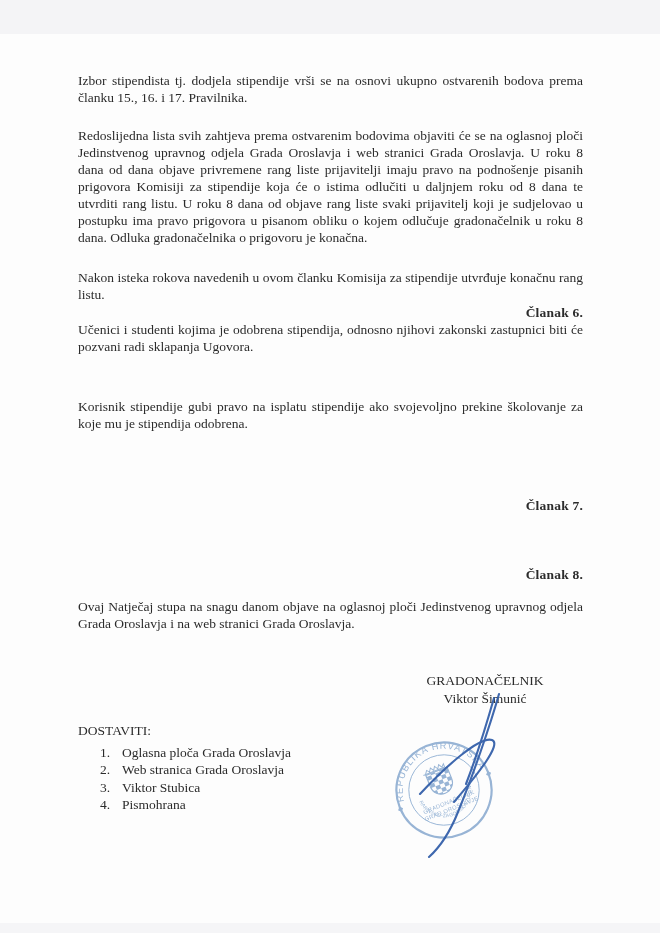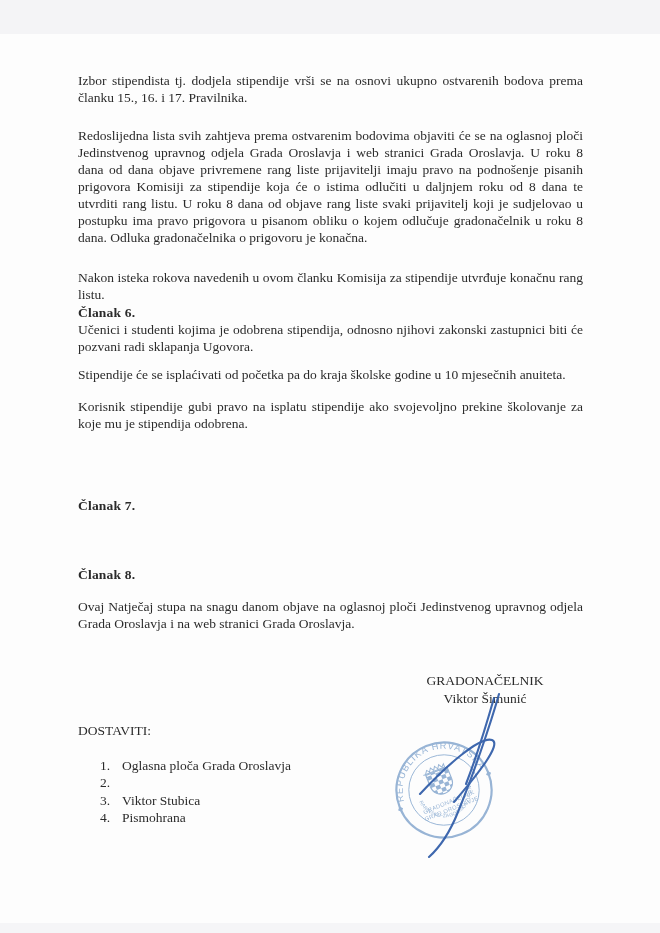--- a/index.html
+++ b/index.html
@@ -22,29 +22,29 @@
   .scan-top{position:absolute;top:0;left:0;right:0;height:34px;background:#f4f4f6;}
   .scan-bottom{position:absolute;bottom:0;left:0;right:0;height:10px;background:#f5f5f7;}
   .block{
     position:absolute;left:78px;width:505px;
     font-size:13.5px;line-height:17px;
     text-align:justify;
   }
   .heading{
     position:absolute;left:78px;width:505px;
     font-size:13.5px;line-height:17px;
-    font-weight:bold;text-align:left;
+    font-weight:bold;text-align:right;
     letter-spacing:.2px;
   }
   .sig-block{
     position:absolute;top:672px;left:370px;width:230px;
     text-align:center;font-size:13.5px;line-height:18px;
   }
   .dostaviti{position:absolute;top:722px;left:78px;width:300px;font-size:13.5px;line-height:17.5px;}
-  .dostaviti .head{margin-bottom:17px;}
+  .dostaviti .head{margin-bottom:4px;}
   .dostaviti .li{display:flex;padding-left:22px;}
   .dostaviti .num{width:22px;flex:0 0 22px;}
   .stamp-wrap{
     position:absolute;left:378px;top:724px;width:132px;height:132px;
     transform:rotate(-22deg);
     opacity:.8;
   }
   .pen-sig{position:absolute;left:398px;top:686px;width:130px;height:180px;}
   .stamp-text{fill:var(--stamp);font-family:"Liberation Sans","DejaVu Sans",sans-serif;}
 </style>
@@ -60,41 +60,41 @@
   <div class="block" style="top:127px">
     <span>Redoslijedna lista svih zahtjeva prema ostvarenim bodovima objaviti će se na oglasnoj ploči Jedinstvenog upravnog odjela Grada Oroslavja i web stranici Grada Oroslavja.</span>
     <span>U roku 8 dana od dana objave privremene rang liste prijavitelji imaju pravo na podnošenje pisanih prigovora Komisiji za stipendije koja će o istima odlučiti u daljnjem roku od 8 dana te utvrditi rang listu.</span>
     <span>U roku 8 dana od objave rang liste svaki prijavitelj koji je sudjelovao u postupku ima pravo prigovora u pisanom obliku o kojem odlučuje gradonačelnik u roku 8 dana. Odluka gradonačelnika o prigovoru je konačna.</span>
   </div>
 
   <p class="block" style="top:269px">Nakon isteka rokova navedenih u ovom članku Komisija za stipendije utvrđuje konačnu rang listu.</p>
 
   <h3 class="heading" style="top:304px">Članak 6.</h3>
   <p class="block" style="top:321px">Učenici i studenti kojima je odobrena stipendija, odnosno njihovi zakonski zastupnici biti će pozvani radi sklapanja Ugovora.</p>
-  <p class="block" style="top:366px">Stipendije će se isplaćivati od početka pa do kraja školske godine u 10 mjesečnih anuiteta.</p>
   <p class="block" style="top:398px">Korisnik stipendije gubi pravo na isplatu stipendije ako svojevoljno prekine školovanje za koje mu je stipendija odobrena.</p>
 
   <h3 class="heading" style="top:497px">Članak 7.</h3>
 
   <h3 class="heading" style="top:566px">Članak 8.</h3>
   <p class="block" style="top:598px">Ovaj Natječaj stupa na snagu danom objave na oglasnoj ploči Jedinstvenog upravnog odjela Grada Oroslavja i na web stranici Grada Oroslavja.</p>
 
   <div class="sig-block">
     <div>GRADONAČELNIK</div>
     <div>Viktor Šimunić</div>
   </div>
 
   <div class="dostaviti">
     <div class="head">DOSTAVITI:</div>
     <div class="li">
       <span class="num">1.</span>
       <span class="label">Oglasna ploča Grada Oroslavja</span>
     </div>
     <div class="li">
       <span class="num">2.</span>
+      <span class="label">Web stranica Grada Oroslavja</span>
     </div>
     <div class="li">
       <span class="num">3.</span>
       <span class="label">Viktor Stubica</span>
     </div>
     <div class="li">
       <span class="num">4.</span>
       <span class="label">Pismohrana</span>
     </div>
   </div>

